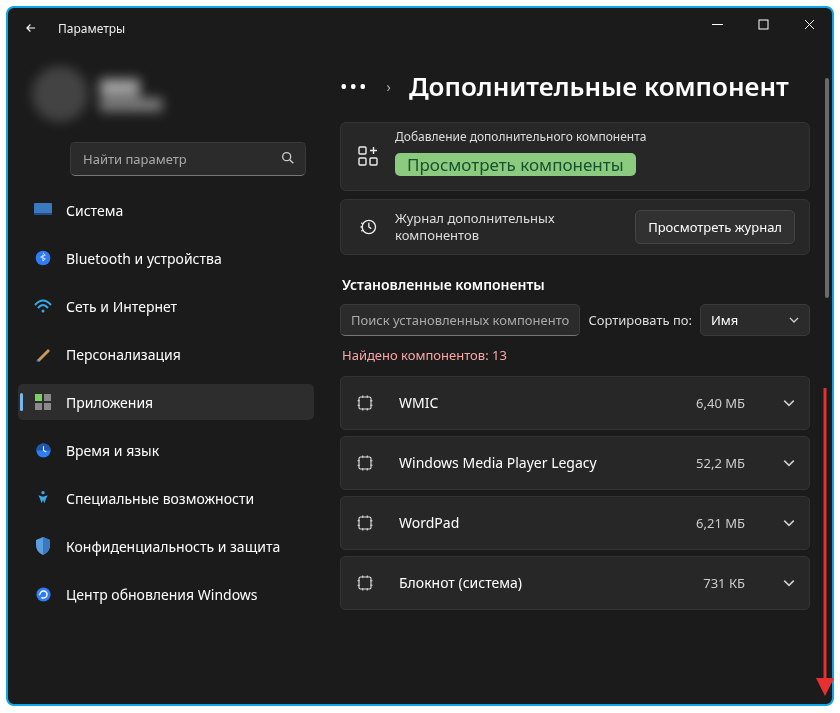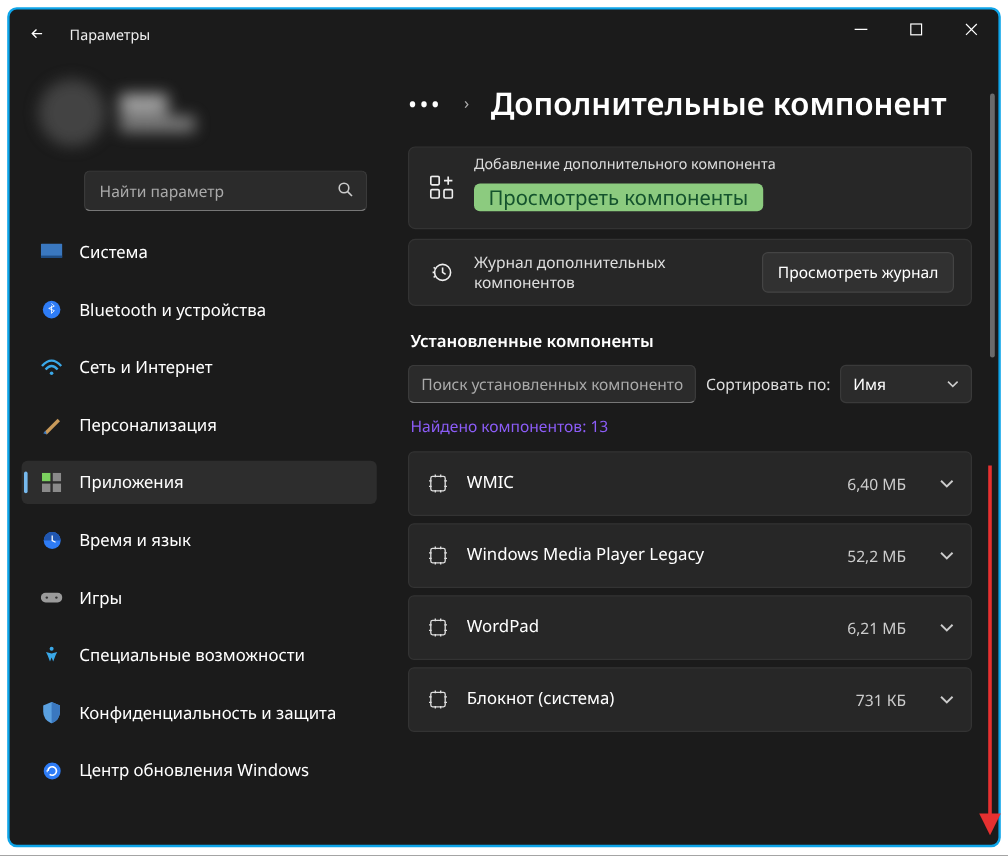--- a/index.html
+++ b/index.html
@@ -35,23 +35,23 @@
 .cardtext { flex:1; font-size:13px; color:#ddd; line-height:1.3; }
 .cardtext.small { font-size:12px; }
 .btn-green { background:#8ccb7f; color:#14532d; border:none; border-radius:5px; padding:0 12px; font-size:17px; }
 .btn-outline { background:#313131; border:1px solid #444; border-radius:5px; padding:7px 12px; color:#fff; font-size:13px; }
 .sect-title { font-size:14px; font-weight:600; margin:20px 0 10px 2px; }
 .filterrow { display:flex; gap:8px; align-items:center; margin-bottom:10px; }
 .filterinput { flex:1; height:32px; background:#2b2b2b; border:1px solid #3a3a3a; border-bottom:1px solid #777; border-radius:5px; color:#ddd; padding:0 10px; font-size:13px; outline:none; overflow:hidden; }
 .filterinput::placeholder { color:#aaa; }
 .sortlbl { font-size:13px; color:#ddd; white-space:nowrap; }
 .sortsel { width:110px; height:32px; background:#2b2b2b; border:1px solid #3a3a3a; border-radius:5px; color:#fff; padding:0 10px; font-size:13px; display:flex; align-items:center; justify-content:space-between; }
-.found { font-size:13px; margin:6px 0 12px 2px; color:#8b5cf6; }
+.found { font-size:13px; margin:6px 0 12px 2px; color:#fca5a5; }
 .clist { display:flex; flex-direction:column; gap:6px; }
-.citem { background:#272727; border:1px solid #333; border-radius:5px; height:54px; display:flex; align-items:center; padding:0 14px; gap:14px; }
+.citem { background:#272727; border:1px solid #333; border-radius:5px; height:54px; display:flex; align-items:center; padding:0 14px; gap:24px; }
 .cicon { width:20px; height:20px; display:flex; align-items:center; justify-content:center; color:#ddd; flex-shrink:0; }
 .cname { flex:1; font-size:14px; }
 .csize { font-size:13px; color:#ccc; margin-right:14px; }
 .cexp { color:#ccc; }
 .vscroll { position:absolute; right:3px; top:70px; bottom:8px; width:4px; }
 .vscroll .thumb { position:absolute; top:0; height:220px; width:100%; background:#6a6a6a; border-radius:2px; }
 .arrow-overlay { position:absolute; right:0px; top:380px; pointer-events:none; }
 </style>
 </head>
 <body>
@@ -152,30 +152,20 @@
         </div>
         <div class="navitem">
           <span class="nicon">
               <svg width="17" height="17" viewBox="0 0 24 24">
                 <circle cx="12" cy="12" r="10" fill="#2e7cf6"></circle>
                 <path d="M2 12a10 10 0 0 1 20 0" fill="#2056b0"></path>
                 <path d="M12 6v6l4 2" stroke="#fff" stroke-width="1.5" fill="none"></path>
               </svg>
             </span>
           <span>Время и язык</span>
-        </div>
-        <div class="navitem">
-          <span class="nicon">
-              <svg width="18" height="12" viewBox="0 0 18 12">
-                <rect x="0" y="2" width="18" height="8" rx="4" fill="#9b9b9b"></rect>
-                <circle cx="5" cy="6" r="1" fill="#333"></circle>
-                <circle cx="13" cy="6" r="1" fill="#333"></circle>
-              </svg>
-            </span>
-          <span>Игры</span>
         </div>
         <div class="navitem">
           <span class="nicon">
               <svg width="16" height="16" viewBox="0 0 24 24" fill="#3aa8e8">
                 <circle cx="12" cy="4" r="2.5"></circle>
                 <path d="M5 8l7 2 7-2-2 4-3 8-2-5-2 5-3-8z"></path>
               </svg>
             </span>
           <span>Специальные возможности</span>
         </div>

